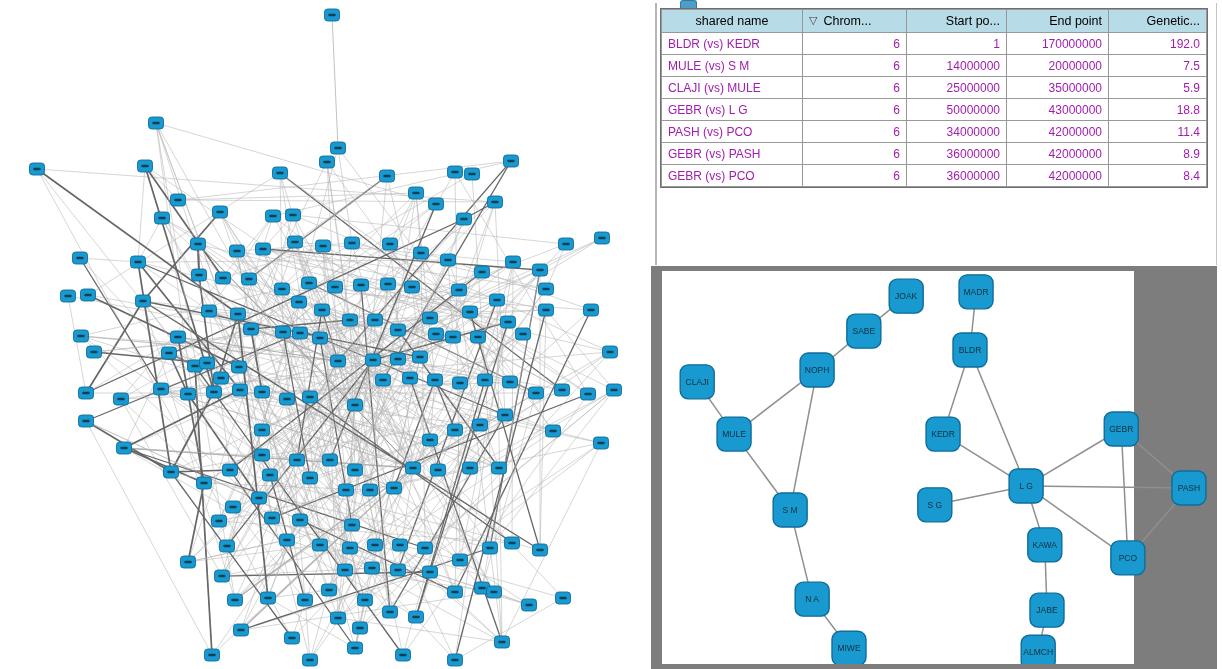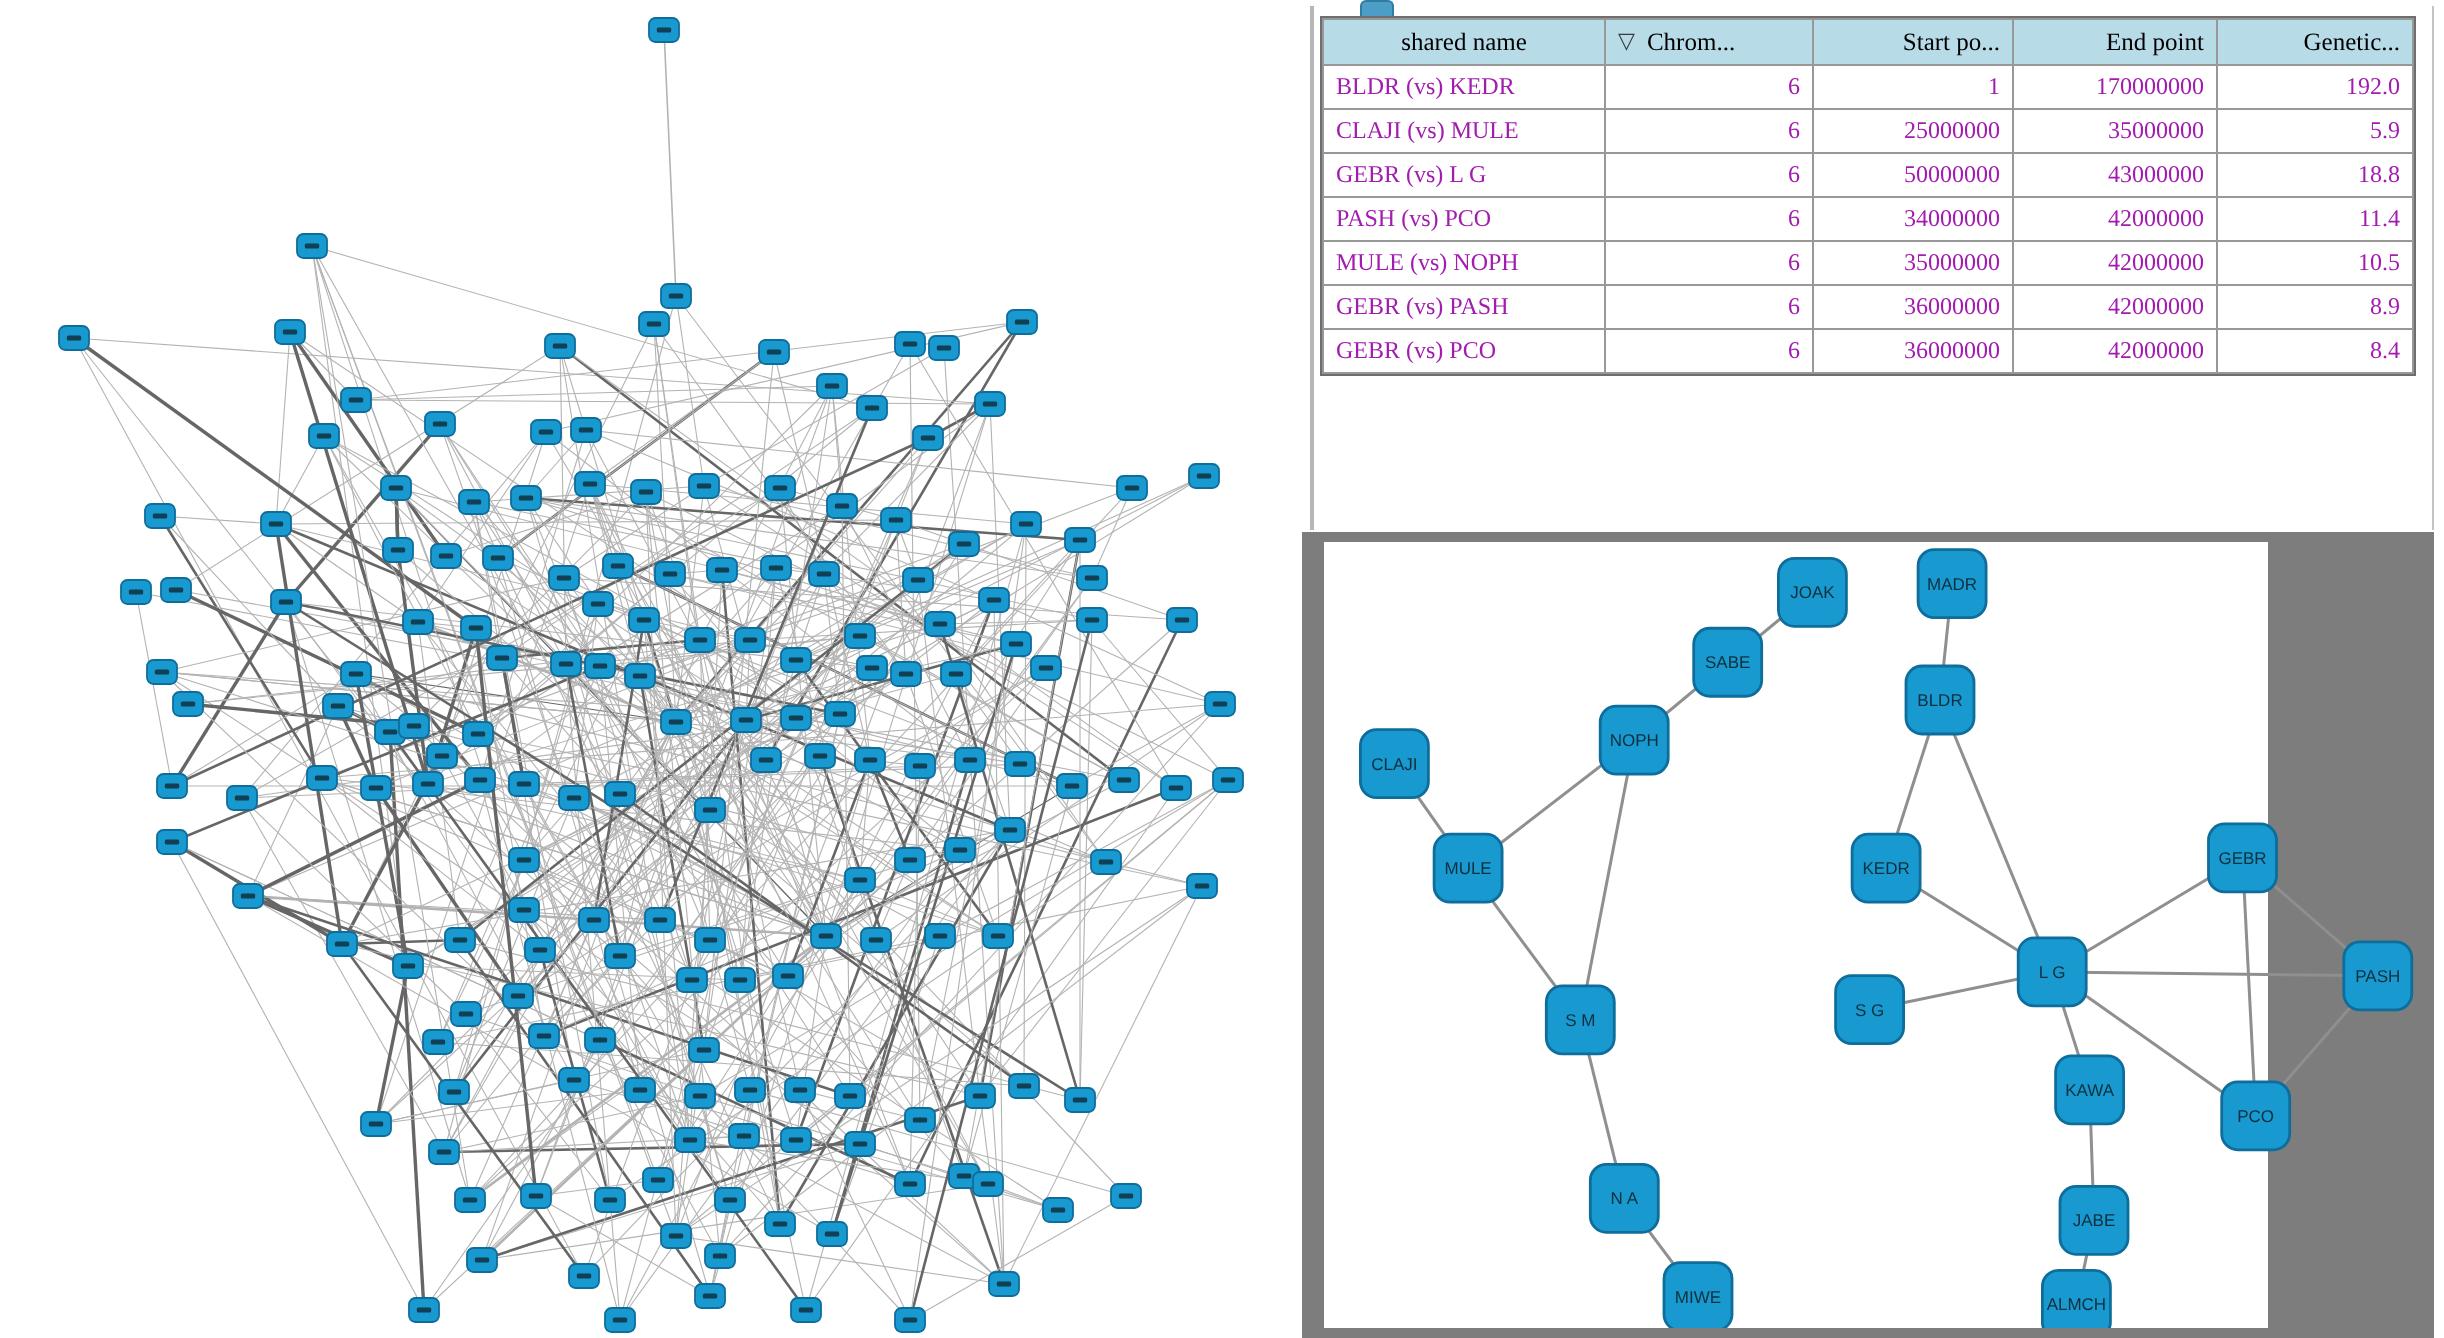--- a/index.html
+++ b/index.html
@@ -7,21 +7,21 @@
          font-family:"Liberation Sans",sans-serif;}
   
   #big-net-svg{position:absolute;left:0;top:0;background:#ffffff;}
   
   .left-line{position:absolute;left:655px;top:3px;width:2px;height:262px;background:#b6b6b6;}
   .right-line{position:absolute;left:1216px;top:3px;width:1px;height:262px;background:#c4c4c4;}
   .tab-frag{position:absolute;left:680px;top:0;width:15px;height:7px;background:#4d9ec6;
             border:1px solid #2f7ca3;border-bottom:none;border-radius:3px 3px 0 0;}
   .table-wrap{position:absolute;left:660px;top:8px;}
   table.attr{border-collapse:separate;border-spacing:1px;background:#989898;
-             border:1px solid #6e6e6e;table-layout:fixed;font-family:Liberation Serif, serif;}
+             border:1px solid #6e6e6e;table-layout:fixed;}
   table.attr th{background:#b8dbe8;color:#000;font-weight:normal;font-size:12.5px;
                 height:22px;padding:0 6px;white-space:nowrap;overflow:hidden;}
   table.attr td{background:#ffffff;color:#a21caf;font-size:12px;height:21px;padding:0 6px;
                 white-space:nowrap;overflow:hidden;}
   th.h-first{text-align:center;}
   th.h-num{text-align:right;}
   th.h-filter{text-align:left;}
   td.c0{text-align:left;}
   td.num{text-align:right;}
   .filter-icon{color:#3a3a3a;font-size:11px;margin-right:6px;display:inline-block;
@@ -1267,46 +1267,46 @@
         </thead>
       <tbody id="edge-table-body">
           <tr>
             <td class="c0">BLDR (vs) KEDR</td>
             <td class="num">6</td>
             <td class="num">1</td>
             <td class="num">170000000</td>
             <td class="num">192.0</td>
           </tr>
           <tr>
+            <td class="c0">MULE (vs) S M</td>
+            <td class="num">6</td>
+            <td class="num">14000000</td>
+            <td class="num">20000000</td>
+            <td class="num">7.5</td>
+          </tr>
+          <tr>
             <td class="c0">CLAJI (vs) MULE</td>
             <td class="num">6</td>
             <td class="num">25000000</td>
             <td class="num">35000000</td>
             <td class="num">5.9</td>
           </tr>
           <tr>
             <td class="c0">GEBR (vs) L G</td>
             <td class="num">6</td>
             <td class="num">50000000</td>
             <td class="num">43000000</td>
             <td class="num">18.8</td>
           </tr>
           <tr>
             <td class="c0">PASH (vs) PCO</td>
             <td class="num">6</td>
             <td class="num">34000000</td>
             <td class="num">42000000</td>
             <td class="num">11.4</td>
-          </tr>
-          <tr>
-            <td class="c0">MULE (vs) NOPH</td>
-            <td class="num">6</td>
-            <td class="num">35000000</td>
-            <td class="num">42000000</td>
-            <td class="num">10.5</td>
           </tr>
           <tr>
             <td class="c0">GEBR (vs) PASH</td>
             <td class="num">6</td>
             <td class="num">36000000</td>
             <td class="num">42000000</td>
             <td class="num">8.9</td>
           </tr>
           <tr>
             <td class="c0">GEBR (vs) PCO</td>

